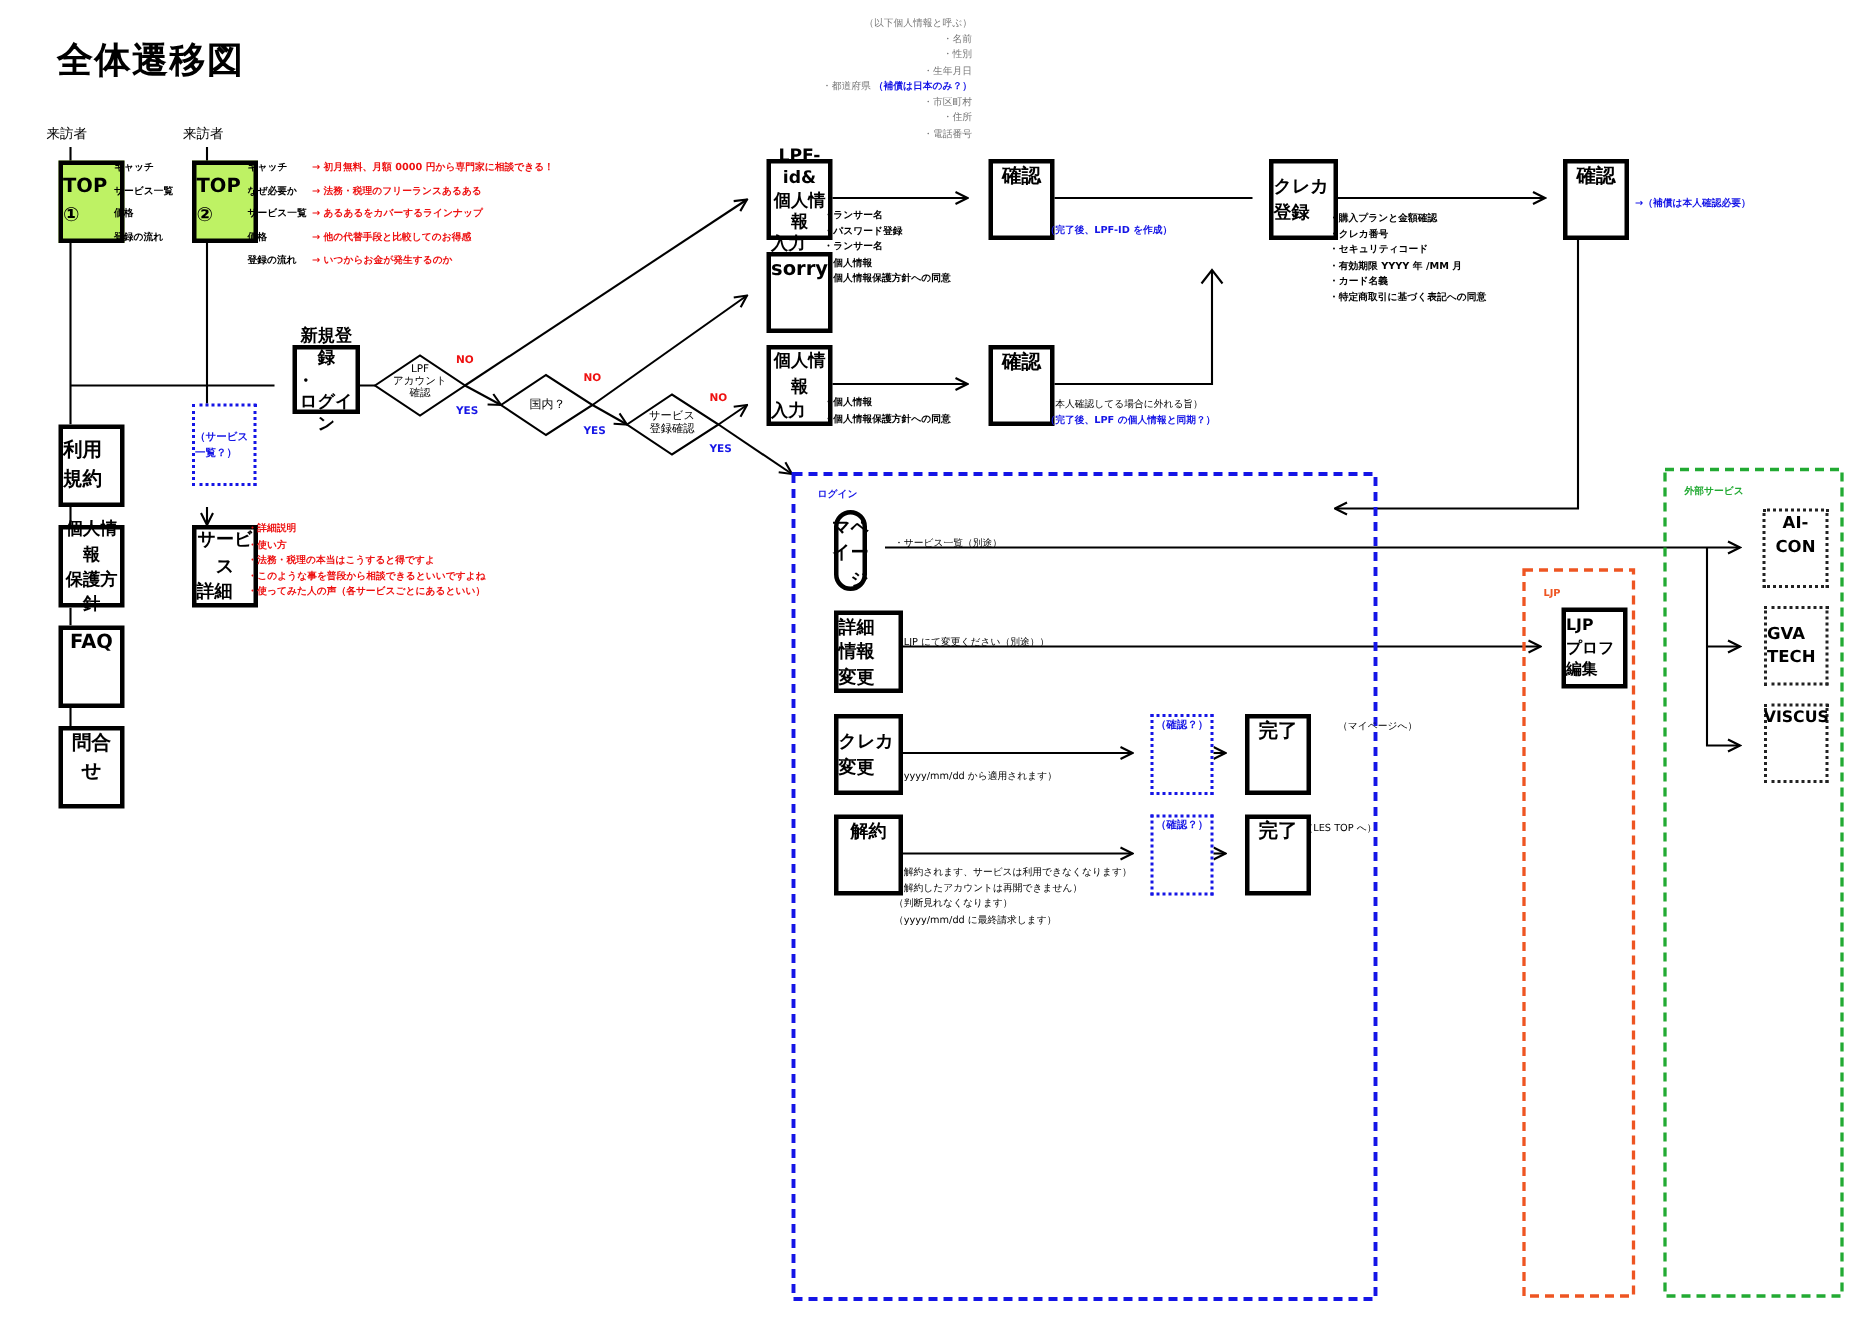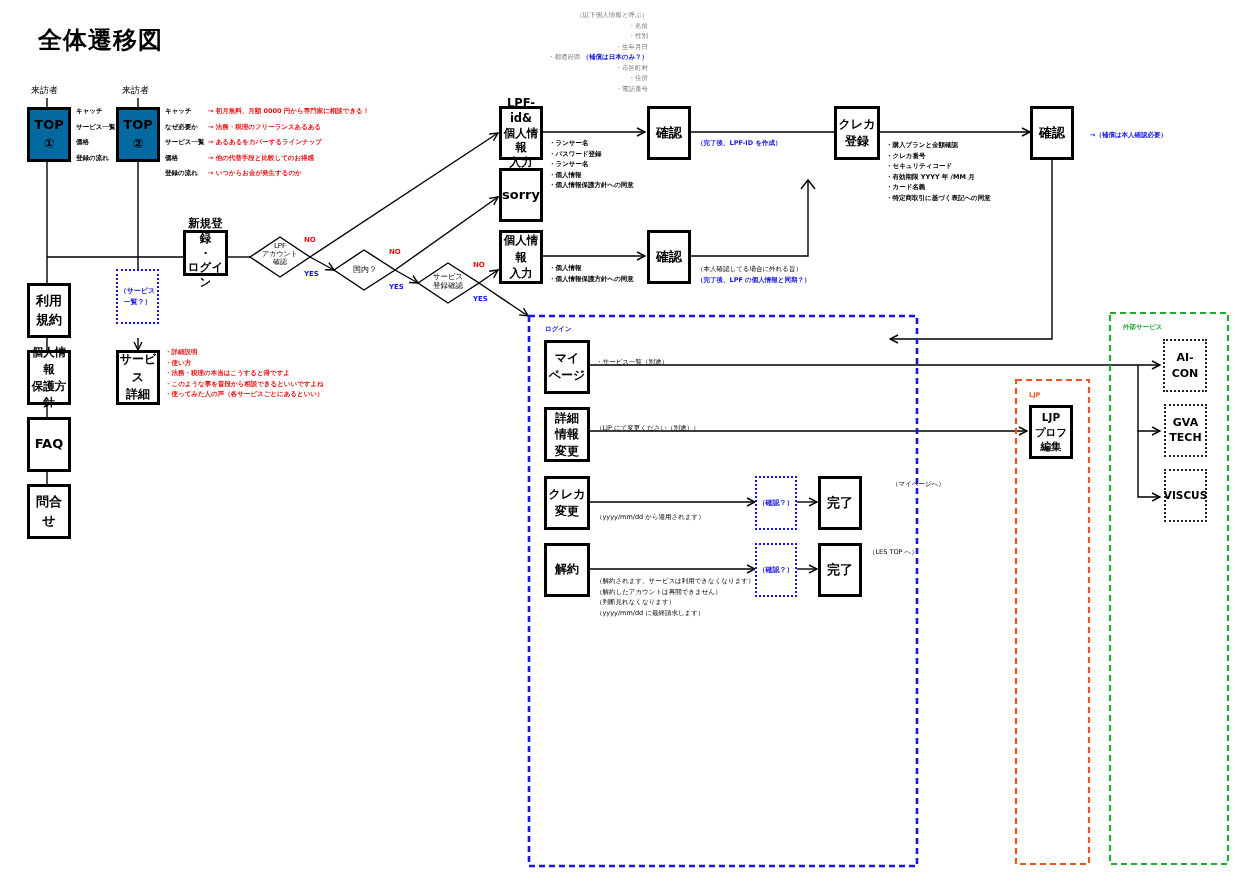--- a/index.html
+++ b/index.html
@@ -3,23 +3,23 @@
 <meta charset="utf-8">
 <style>
   html, body { margin: 0; padding: 0; background: #ffffff; }
   body { width: 1250px; height: 884px; position: relative; overflow: hidden;
          font-family: "DejaVu Sans", "Liberation Sans", sans-serif; color: #000; }
   svg { position: absolute; left: 0; top: 0; }
   .t { position: absolute; white-space: nowrap; line-height: 1; }
   .title { font-size: 24px; font-weight: bold; left: 38px; top: 28px; letter-spacing: 1px; }
   .visitor { font-size: 9px; }
   .box { position: absolute; box-sizing: border-box; border: 3px solid #000; background: #fff;
-         display: flex; align-items: center; justify-content: center; text-align: center;
-         font-weight: bold; font-size: 13px; line-height: 1.45; cursor: pointer; }
-  .box.pink { background: #0369a1; }
+         display: flex; align-items: flex-start; justify-content: center; text-align: center;
+         font-weight: bold; font-size: 13px; line-height: 1.45; cursor: pointer; margin-left: 12px; }
+  .box.pink { background: #bef264; }
   .box.dashed-blue { border: 2px dotted #1515e6; color: #1515e6; font-size: 7px; font-weight: bold; }
   .box.dashed-black { border: 2px dotted #222; }
   .small { font-size: 6.5px; font-weight: bold; line-height: 15.5px; }
   .gray { color: #777; font-weight: normal; font-size: 6.5px; line-height: 15.5px; text-align: right; }
   .red { color: #ee1111; }
   .blue { color: #1515e6; }
   .green { color: #22aa33; text-align: right; }
   .orange { color: #ee5522; }
   .yn { font-size: 7px; font-weight: bold; }
   .diam-label { position: absolute; font-size: 8px; text-align: center; line-height: 1.15; }
@@ -225,21 +225,21 @@
   <span>入力</span>
 </div>
 <div class="t small list" style="left:549px;top:263px;line-height:10.5px;">
   <div style="height:10.5px">・個人情報</div>
   <div style="height:10.5px">・個人情報保護方針への同意</div>
 </div>
 
 <div class="box" style="left:647px;top:106px;width:44px;height:54px;">
   <span>確認</span>
 </div>
-<div class="t small blue" style="left:697px;top:136px;">（完了後、LPF-ID を作成）</div>
+<div class="t small blue" style="left:697px;top:146px;">（完了後、LPF-ID を作成）</div>
 
 <div class="box" style="left:647px;top:230px;width:44px;height:54px;">
   <span>確認</span>
 </div>
 <div class="t small" style="left:697px;top:262px;font-weight:normal;">（本人確認してる場合に外れる旨）</div>
 <div class="t small blue" style="left:697px;top:273px;">（完了後、LPF の個人情報と同期？）</div>
 
 <div class="box" style="left:834px;top:106px;width:46px;height:54px;flex-direction:column;font-size:12px;">
   <span>クレカ</span>
   <span>登録</span>
@@ -253,21 +253,21 @@
   <div style="height:10.5px">・特定商取引に基づく表記への同意</div>
 </div>
 
 <div class="box" style="left:1030px;top:106px;width:44px;height:54px;">
   <span>確認</span>
 </div>
 <div class="t small blue" style="left:1090px;top:128px;">→（補償は本人確認必要）</div>
 
 <div class="t group-label blue" style="left:545px;top:326px;">ログイン</div>
 
-<div class="box" style="left:544px;top:340px;width:46px;height:54px;flex-direction:column;font-size:12px;">
+<div class="box" style="left:544px;top:340px;width:22px;height:54px;flex-direction:row;font-size:12px;border-radius:18px;">
   <span>マイ</span>
   <span>ページ</span>
 </div>
 <div class="t small" style="left:596px;top:355px;font-weight:normal;">・サービス一覧（別途）</div>
 
 <div class="box" style="left:544px;top:407px;width:46px;height:55px;flex-direction:column;font-size:12px;line-height:1.35;">
   <span>詳細</span>
   <span>情報</span>
   <span>変更</span>
 </div>

